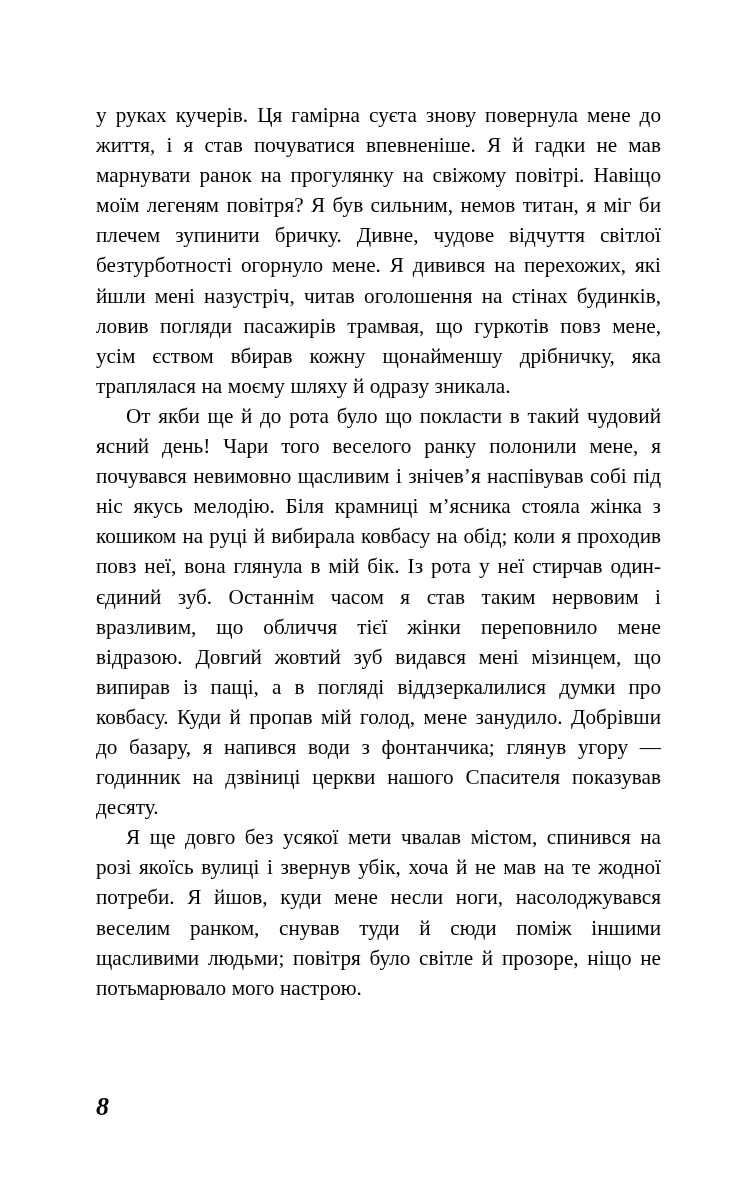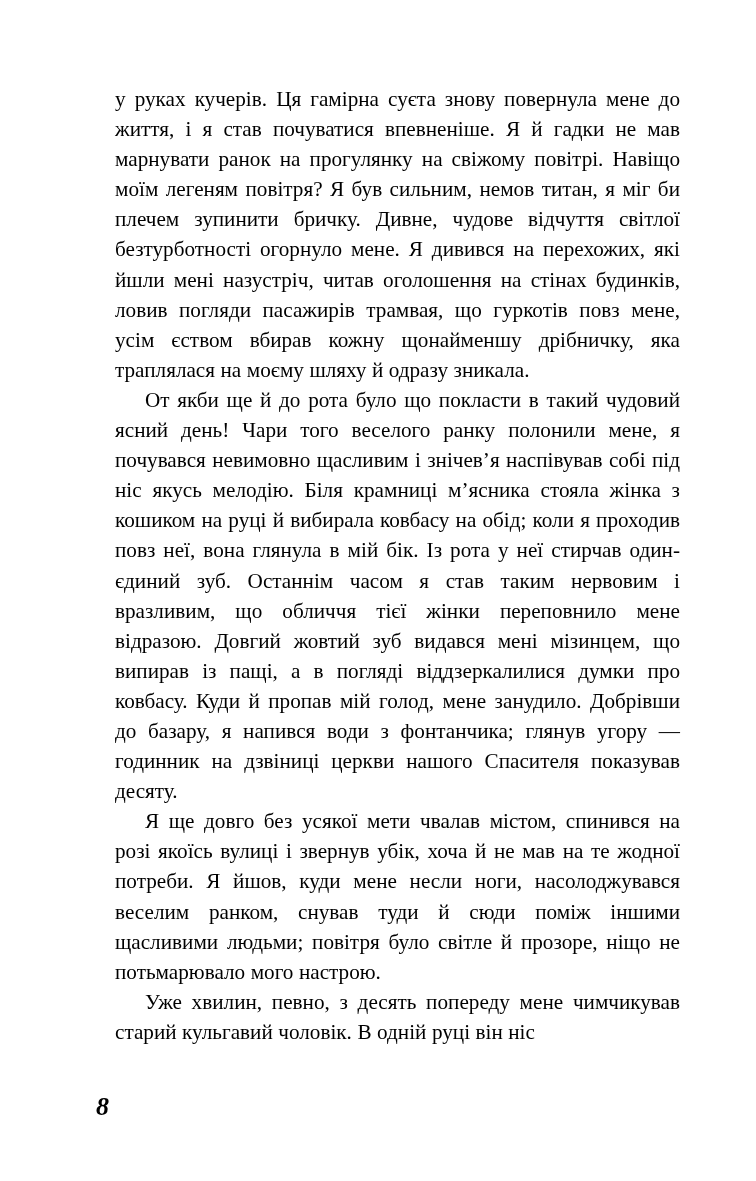--- a/index.html
+++ b/index.html
@@ -17,23 +17,22 @@
   .page {
     position: relative;
     width: 756px;
     height: 1181px;
     background: #ffffff;
     box-sizing: border-box;
   }
   .text-block {
     position: absolute;
     left: 96px;
-    top: 84px;
+    top: 100px;
     width: 565px;
-    margin-left: 19px;
   }
   .para {
     margin: 0;
     padding: 0;
     font-size: 21.2px;
     line-height: 30.1px;
     text-align: justify;
     text-justify: inter-word;
     text-indent: 30px;
     -webkit-hyphens: none;
@@ -59,18 +58,17 @@
 </style>
 </head>
 <body>
 
 <div class="page">
 
   <div class="text-block">
     <p class="para first">у руках кучерів. Ця гамірна суєта знову повернула мене до життя, і я став почуватися впевненіше. Я й гадки не мав марнувати ранок на прогулянку на свіжому повітрі. Навіщо моїм легеням повітря? Я був сильним, немов титан, я міг би плечем зупинити бричку. Дивне, чудове відчуття світлої безтурботності огорнуло мене. Я дивився на перехожих, які йшли мені назустріч, читав оголошення на стінах будинків, ловив погляди пасажирів трамвая, що гуркотів повз мене, усім єством вбирав кожну щонайменшу дрібничку, яка траплялася на моєму шляху й одразу зникала.</p>
     <p class="para">От якби ще й до рота було що покласти в такий чудовий ясний день! Чари того веселого ранку полонили мене, я почувався невимовно щасливим і знічев’я наспівував собі під ніс якусь мелодію. Біля крамниці м’ясника стояла жінка з кошиком на руці й вибирала ковбасу на обід; коли я проходив повз неї, вона глянула в мій бік. Із рота у неї стирчав один-єдиний зуб. Останнім часом я став таким нервовим і вразливим, що обличчя тієї жінки переповнило мене відразою. Довгий жовтий зуб видався мені мізинцем, що випирав із пащі, а в погляді віддзеркалилися думки про ковбасу. Куди й пропав мій голод, мене занудило. Добрівши до базару, я напився води з фонтанчика; глянув угору — годинник на дзвіниці церкви нашого Спасителя показував десяту.</p>
     <p class="para">Я ще довго без усякої мети чвалав містом, спинився на розі якоїсь вулиці і звернув убік, хоча й не мав на те жодної потреби. Я йшов, куди мене несли ноги, насолоджувався веселим ранком, снував туди й сюди поміж іншими щасливими людьми; повітря було світле й прозоре, ніщо не потьмарювало мого настрою.</p>
-    <p class="para">Уже хвилин, певно, з десять попереду мене чимчикував старий кульгавий чоловік. В одній руці він ніс</p>
   </div>
 
   <div class="page-number">8</div>
 
 </div>
 
 </body></html>

